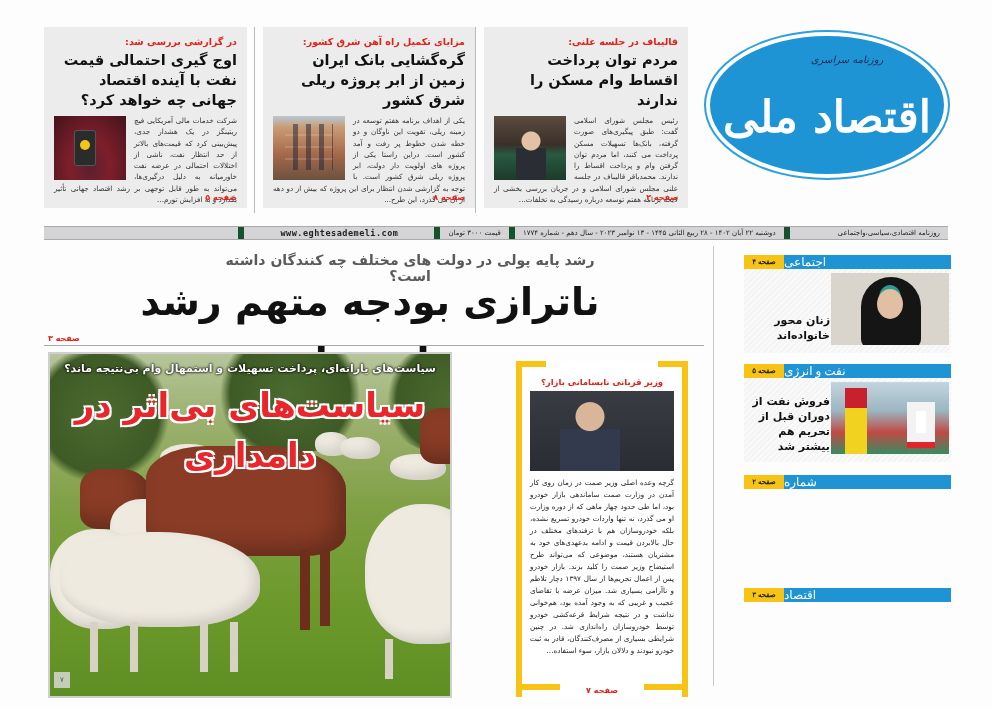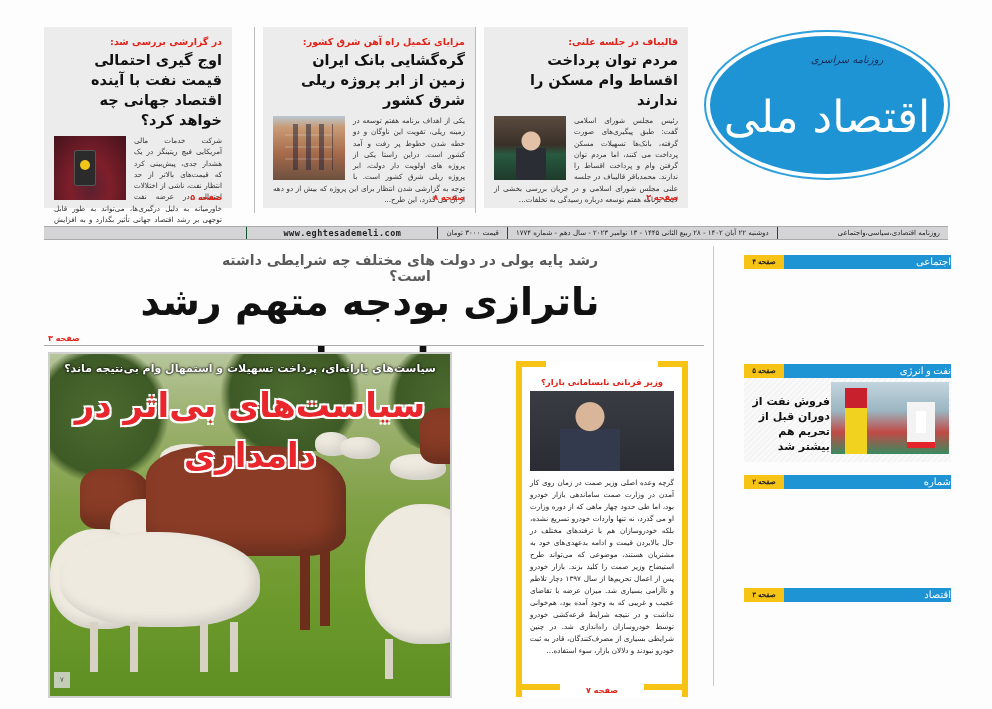--- a/index.html
+++ b/index.html
@@ -27,29 +27,29 @@
   .thumb-oil::before { content:""; position:absolute; left:20px; top:14px; width:22px; height:36px; background:#2b2b2b; border-radius:3px; box-shadow: 0 0 0 1px #555 inset; }
   .thumb-oil::after { content:""; position:absolute; left:26px; top:24px; width:10px; height:10px; border-radius:50%; background:#f0c419; }
 
   
   .logo {
     position: absolute; left: 704px; top: 30px; width: 246px; height: 150px;
     border-radius: 50%; border: 2px solid #2ea0dc; padding: 4px;
   }
   .logo-inner { width: 100%; height: 100%; border-radius: 50%; background: #1f94d4; position: relative; overflow: hidden; }
   .logo-sub { position: absolute; top: 18px; left: 0; right: 0; text-align: center; color: #1c2a55; font-size: 10px; font-style: italic; font-family: "DejaVu Serif", serif; padding-left: 40px; }
-  .logo-name { position: absolute; top: 36px; left: 0; right: 0; text-align: center; color: #fff; font-size: 44px; font-weight: normal; font-family: "DejaVu Serif", serif; line-height: 90px; letter-spacing: 2px; }
+  .logo-name { position: absolute; top: 36px; left: 0; right: 0; text-align: center; color: #fff; font-size: 44px; font-weight: bold; font-family: "DejaVu Serif", serif; line-height: 90px; letter-spacing: 2px; }
 
   
   .info-bar {
     position: absolute; left: 44px; top: 226px; width: 904px; height: 14px;
     background: #d4d4d6; border-top: 1px solid #aaa; border-bottom: 1px solid #aaa;
     display: flex; align-items: center; direction: rtl; font-size: 7px; color: #222;
   }
-  .info-bar > div { padding: 0 8px; height: 100%; display: flex; align-items: center; border-left: 1px solid #14532d; white-space: nowrap; }
+  .info-bar > div { padding: 0 8px; height: 100%; display: flex; align-items: center; border-left: 6px solid #14532d; white-space: nowrap; }
   .info-bar .site { font-family: "DejaVu Sans Mono", monospace; font-size: 8.5px; font-weight: bold; letter-spacing: .5px; padding: 0 36px; direction: ltr; }
   .info-bar .filler { flex: 1; border-left: none; }
 
   
   .main-sub { position: absolute; left: 210px; top: 252px; width: 400px; text-align: center; font-size: 14px; font-weight: bold; color: #5a5a5a; }
   .main-title { position: absolute; left: 120px; top: 272px; width: 500px; text-align: center; font-size: 38px; font-weight: bold; color: #111; line-height: 60px; letter-spacing: -1px; }
   .main-rule { position: absolute; left: 44px; top: 345px; width: 660px; height: 1px; background: #aaa; }
   .main-page { position: absolute; left: 48px; top: 334px; color: #e2231a; font-size: 8px; font-weight: bold; }
 
   
@@ -77,21 +77,21 @@
   .yb-body { font-size: 7.2px; line-height: 12px; color: #222; text-align: justify; padding: 6px 8px 0 8px; }
   .yellow-bottom { position: absolute; top: 684px; left: 516px; width: 172px; height: 6px; }
   .yellow-bottom .l, .yellow-bottom .r { position:absolute; top:0; width:44px; height:6px; background:#f7c415; }
   .yellow-bottom .l { left:0; } .yellow-bottom .r { right:0; }
 
   
   .side-rule { position: absolute; left: 713px; top: 246px; width: 1px; height: 440px; background: #c9c9c9; }
   .side-item { position: absolute; left: 744px; width: 207px; height: 100px; }
   .side-item .bar { height: 14px; display: flex; direction: ltr; font-family: Liberation Serif, serif; }
   .side-item .page-tag { width: 40px; background: #f7c415; color: #222; font-size: 7px; text-align: center; line-height: 14px; font-weight: bold; }
-  .side-item .cat { flex: 1; background: #1f94d4; color: #fff; font-size: 10px; text-align: right; line-height: 14px; }
+  .side-item .cat { flex: 1; background: #1f94d4; color: #fff; font-size: 12px; text-align: left; line-height: 14px; }
   .side-item .content { position: relative; height: 84px; background: repeating-linear-gradient(135deg, #f4f4f4 0 2px, #fafafa 2px 4px); }
   .side-item .img { position: absolute; right: 2px; top: 4px; width: 118px; height: 72px; overflow: hidden; }
   .side-item .cap { position: absolute; left: 0; bottom: 8px; width: 86px; text-align: right; font-size: 11px; font-weight: bold; line-height: 15px; color: #111; }
 
   .img-woman { background: #d9d4cc; }
   .img-woman::before { content:""; position:absolute; left:30px; top:4px; width:60px; height:72px; border-radius: 30px 30px 10px 10px; background:#151515; }
   .img-woman::after { content:""; position:absolute; left:46px; top:16px; width:26px; height:30px; border-radius:50%; background:#e0bfa3; box-shadow: 0 -6px 0 -2px #2a9d93; }
   .img-oil { background: linear-gradient(180deg,#c3d5df 0%, #9bb6c2 40%, #c04a45 70%, #3a8a60 100%); }
   .img-oil::before { content:""; position:absolute; left:14px; top:6px; width:22px; height:66px; background: linear-gradient(180deg,#c8202c 0 30%, #f1d21f 30%); }
   .img-oil::after { content:""; position:absolute; right:14px; top:20px; width:28px; height:40px; background:#fff; box-shadow: inset 0 0 0 9px #f3f3f3; border-bottom: 6px solid #e3242b; }
@@ -128,46 +128,46 @@
   <div class="title">گره‌گشایی بانک ایران زمین از ابر پروژه ریلی شرق کشور</div>
   <div class="body-wrap">
     <div class="thumb thumb-building"></div>
     <span>یکی از اهداف برنامه هفتم توسعه در زمینه ریلی، تقویت این ناوگان و دو خطه شدن خطوط پر رفت و آمد کشور است. دراین راستا یکی از پروژه های اولویت دار دولت، ابر پروژه ریلی شرق کشور است. با توجه به گزارشی شدن انتظار برای این پروژه که بیش از دو دهه از آن می گذرد، این طرح...</span>
   </div>
   <div class="page-ref">صفحه ۸</div>
 </div>
 
 <div class="sep-v" style="left:254px;"></div>
 
-<div class="teaser" style="left:44px; width:188px;">
+<div class="teaser" style="left:44px; width:203px;">
   <div class="kicker">در گزارشی بررسی شد:</div>
   <div class="title">اوج گیری احتمالی قیمت نفت با آینده اقتصاد جهانی چه خواهد کرد؟</div>
   <div class="body-wrap">
     <div class="thumb thumb-oil"></div>
     <span>شرکت خدمات مالی آمریکایی فیچ ریتینگز در یک هشدار جدی، پیش‌بینی کرد که قیمت‌های بالاتر از حد انتظار نفت، ناشی از اختلالات احتمالی در عرضه نفت خاورمیانه به دلیل درگیری‌ها، می‌تواند به طور قابل توجهی بر رشد اقتصاد جهانی تأثیر بگذارد و به افزایش تورم...</span>
   </div>
   <div class="page-ref">صفحه ۵</div>
 </div>
 
 <div class="logo">
   <div class="logo-inner">
     <div class="logo-sub">روزنامه سراسری</div>
     <div class="logo-name">اقتصاد ملی</div>
   </div>
 </div>
 
 <div class="info-bar">
-  <div style="padding-left:60px;">روزنامه اقتصادی،سیاسی،واجتماعی</div>
+  <div style="padding-left:48px;">روزنامه اقتصادی،سیاسی،واجتماعی</div>
   <div>دوشنبه ۲۲ آبان ۱۴۰۲ - ۲۸ ربیع الثانی ۱۴۴۵ - ۱۳ نوامبر ۲۰۲۳ - سال دهم - شماره ۱۷۷۴</div>
   <div>قیمت ۳۰۰۰ تومان</div>
   <div class="site">www.eghtesademeli.com</div>
   <div class="filler"></div>
 </div>
 
-<div class="main-sub">رشد پایه پولی در دولت های مختلف چه شرایطی داشته است؟</div>
+<div class="main-sub">رشد پایه پولی در دولت های مختلف چه کنندگان داشته است؟</div>
 <div class="main-title">ناترازی بودجه متهم رشد پایه پول</div>
 <div class="main-page">صفحه ۳</div>
 <div class="main-rule"></div>
 
 <div class="photo">
   <div class="tree" style="left:-20px; top:-10px; width:140px; height:140px;"></div>
   <div class="tree" style="left:160px; top:-20px; width:160px; height:120px;"></div>
   <div class="tree" style="left:330px; top:-10px; width:140px; height:110px;"></div>
 
   <div class="sheep" style="left:110px; top:90px; width:60px; height:30px;"></div>
@@ -211,20 +211,24 @@
   </div>
 <div style="position:absolute; top:686px; left:516px; width:172px; text-align:center; color:#e2231a; font-size:8px; font-weight:bold;">صفحه ۷</div>
 
 <div class="side-rule"></div>
 
 <div class="side-item" style="top:255px;">
   <div class="bar">
     <div class="page-tag">صفحه ۴</div>
     <div class="cat">اجتماعی</div>
   </div>
+  <div class="content">
+    <div class="img img-woman"></div>
+    <div class="cap" style="bottom:10px;">زنان محور خانواده‌اند</div>
+  </div>
 </div>
 
 <div class="side-item" style="top:364px;">
   <div class="bar">
     <div class="page-tag">صفحه ۵</div>
     <div class="cat">نفت و انرژی</div>
   </div>
   <div class="content">
     <div class="img img-oil"></div>
     <div class="cap">فروش نفت از دوران قبل از تحریم هم بیشتر شد</div>

